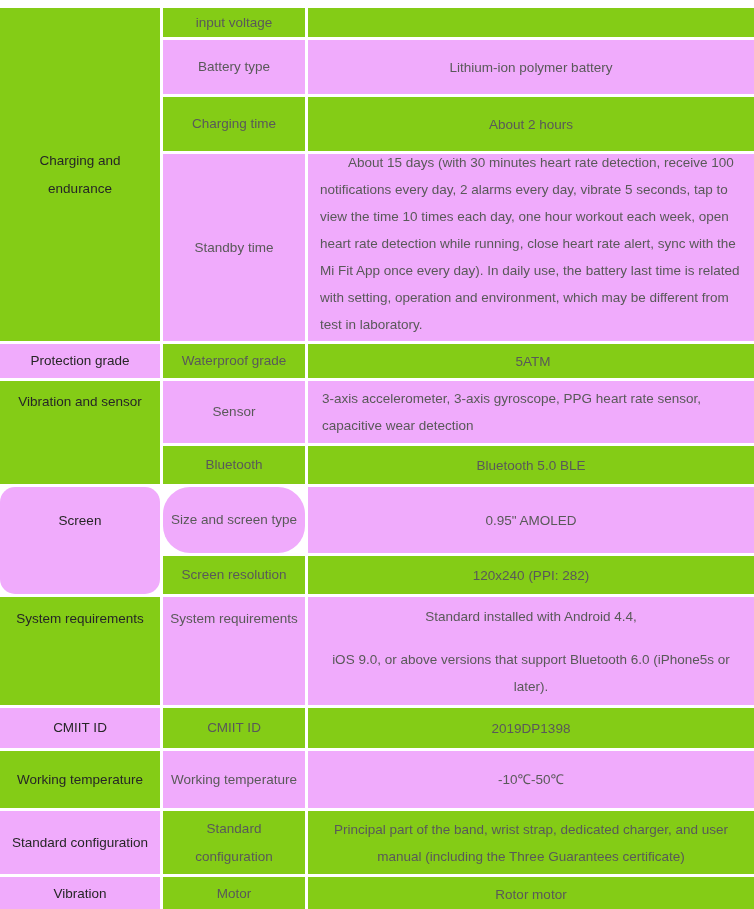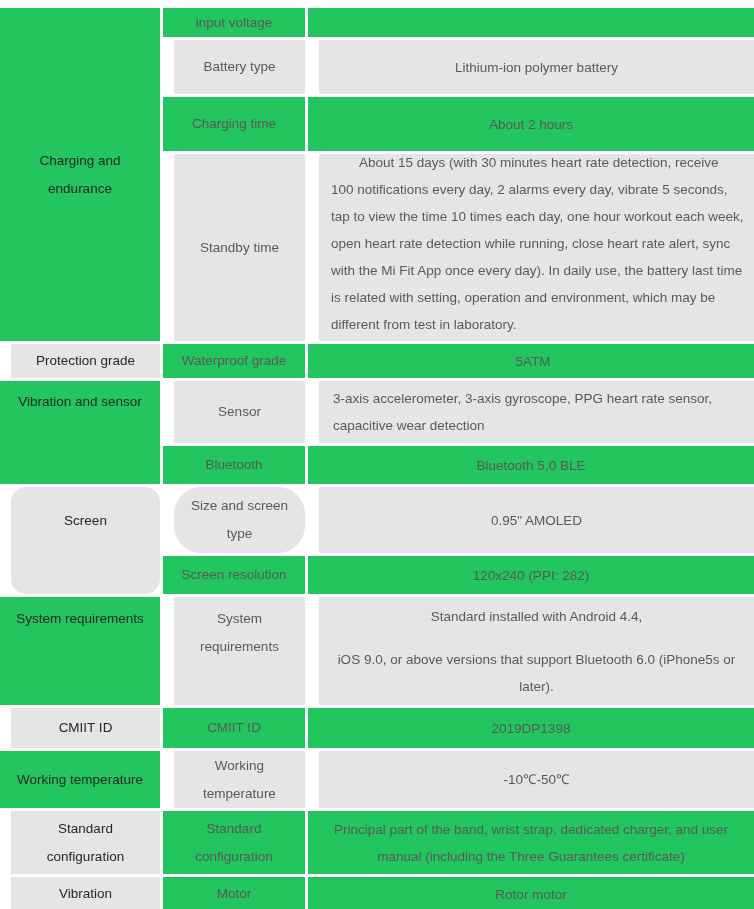--- a/index.html
+++ b/index.html
@@ -26,22 +26,22 @@
     flex-direction: column;
     justify-content: center;
     align-items: center;
     text-align: center;
     font-size: 13.5px;
     color: #595959;
     line-height: 27px;
     box-sizing: border-box;
     overflow: hidden;
   }
-  .cell.dark  { background: #22c55e; }
-  .cell.light { background: #e5e5e5; margin-left: 11px; }
+  .cell.dark  { background: #84cc16; }
+  .cell.light { background: #f0abfc; }
   .cat {
     color: #262626;
     line-height: 28px;
     padding: 0 8px;
   }
   .cat.tight { line-height: 17px; }
   .label-cell { line-height: 28px; padding: 0 6px; }
   .value-cell { padding: 0 14px; }
   .value-cell.left {
     align-items: flex-start;

